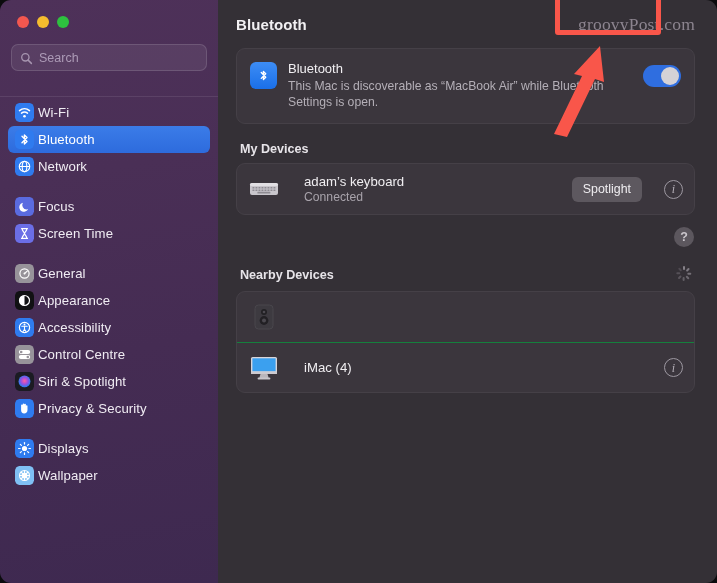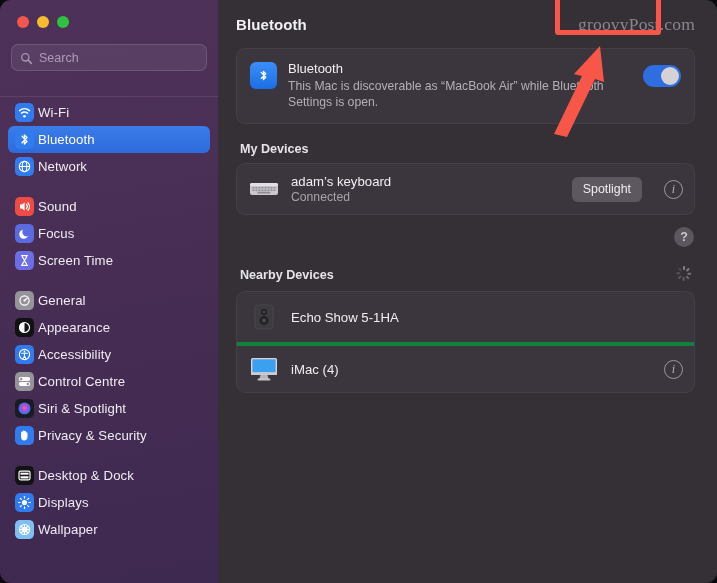--- a/index.html
+++ b/index.html
@@ -161,23 +161,23 @@
     display: flex; align-items: center; justify-content: space-between;
   }
   .section-head .spinner-slot { margin-right: 3px; }
 
   .device-row {
     display: flex; align-items: center;
     padding: 9px 11px 9px 12px;
     gap: 12px;
     min-height: 50px;
   }
-  .device-row + .device-row { border-top: 4px solid #15803d; }
+  .device-row + .device-row { border-top: 1px solid #15803d; }
   .device-icon { width: 30px; height: 26px; flex: 0 0 30px; display: flex; align-items: center; justify-content: center; }
-  .device-text { flex: 1 1 auto; }
+  .device-text { flex: 1 1 auto; margin-left: 13px; }
   .device-name { font-size: 13.2px; color: #f0eef1; }
   .device-status { font-size: 12.2px; color: #a8a3ab; margin-top: 1px; }
 
   .disconnect-btn {
     background: #5d585f;
     color: #efedf0;
     font-size: 12.4px;
     font-family: "Liberation Sans", sans-serif;
     border: none;
     border-radius: 6px;
@@ -294,31 +294,20 @@
             </svg>
           </span>
           <span class="nav-label">Network</span>
         </div>
       </div>
 
       <div class="nav-gap"></div>
 
       <div class="nav-group">
 
-        <div class="nav-item">
-          <span class="app-icon">
-            <svg width="19" height="19" viewBox="0 0 19 19">
-              <rect width="19" height="19" rx="4.5" fill="#ef4b45"></rect>
-              <path d="M5 7.6h2l2.6-2.3v8.4L7 11.4H5z" fill="#fff"></path>
-              <path d="M11.3 7.2a3.4 3.4 0 0 1 0 4.6" stroke="#fff" stroke-width="1.2" fill="none" stroke-linecap="round"></path>
-              <path d="M13 5.8a5.6 5.6 0 0 1 0 7.4" stroke="#fff" stroke-width="1.2" fill="none" stroke-linecap="round"></path>
-            </svg>
-          </span>
-          <span class="nav-label">Sound</span>
-        </div>
 
         <div class="nav-item">
           <span class="app-icon">
             <svg width="19" height="19" viewBox="0 0 19 19">
               <rect width="19" height="19" rx="4.5" fill="#5a6be0"></rect>
               <path d="M11.8 12.4a4.4 4.4 0 0 1-3.9-6.7 4.6 4.6 0 1 0 5.2 6.3 4.4 4.4 0 0 1-1.3.4z" fill="#fff"></path>
             </svg>
           </span>
           <span class="nav-label">Focus</span>
         </div>
@@ -411,31 +400,20 @@
               <path d="M6.1 9V6.3a.8.8 0 0 1 1.6 0V9V5.2a.8.8 0 0 1 1.6 0V9V5.6a.8.8 0 0 1 1.6 0V9.3V7a.8.8 0 0 1 1.6 0v4c0 2-1.4 3.5-3.4 3.5S6.1 13 6.1 11z" fill="#fff"></path>
             </svg>
           </span>
           <span class="nav-label">Privacy &amp; Security</span>
         </div>
       </div>
 
       <div class="nav-gap"></div>
 
       <div class="nav-group">
-        <div class="nav-item">
-          <span class="app-icon">
-            <svg width="19" height="19" viewBox="0 0 19 19">
-              <rect width="19" height="19" rx="4.5" fill="#121215"></rect>
-              <rect x="4" y="5.2" width="11" height="8.6" rx="1.5" fill="none" stroke="#fff" stroke-width="1.2"></rect>
-              <rect x="5.4" y="6.7" width="8.2" height="2" fill="#fff"></rect>
-              <rect x="5.4" y="10.2" width="8.2" height="2.2" rx=".6" fill="#fff"></rect>
-            </svg>
-          </span>
-          <span class="nav-label">Desktop &amp; Dock</span>
-        </div>
 
         <div class="nav-item">
           <span class="app-icon">
             <svg width="19" height="19" viewBox="0 0 19 19">
               <rect width="19" height="19" rx="4.5" fill="#2f7bef"></rect>
               <circle cx="9.5" cy="9.5" r="2.6" fill="#fff"></circle>
               <g stroke="#fff" stroke-width="1.2" stroke-linecap="round">
                 <line x1="9.5" y1="3.6" x2="9.5" y2="5.1"></line>
                 <line x1="9.5" y1="13.9" x2="9.5" y2="15.4"></line>
                 <line x1="3.6" y1="9.5" x2="5.1" y2="9.5"></line>
@@ -560,23 +538,20 @@
           <span class="device-icon">
             <svg width="24" height="28" viewBox="0 0 24 28">
               <rect x="3" y="2" width="18" height="24" rx="3.5" fill="#3d3a40"></rect>
               <rect x="3" y="2" width="18" height="24" rx="3.5" fill="none" stroke="#4a474d" stroke-width="1"></rect>
               <circle cx="12" cy="9" r="3" fill="#222024"></circle>
               <circle cx="12" cy="9" r="1.3" fill="#4c4950"></circle>
               <circle cx="12" cy="17.5" r="4.4" fill="#222024"></circle>
               <circle cx="12" cy="17.5" r="2" fill="#4c4950"></circle>
             </svg>
           </span>
-          <div class="device-text">
-            <div class="device-name">Echo Show 5-1HA</div>
-          </div>
         </div>
 
         <div class="device-row">
           <span class="device-icon">
             <svg width="30" height="26" viewBox="0 0 30 26">
               <rect x="2" y="2" width="26" height="17" rx="1.6" fill="#d8d5da"></rect>
               <rect x="3.4" y="3.3" width="23.2" height="13" fill="#3ba0ef"></rect>
               <rect x="2" y="16.6" width="26" height="2.4" fill="#cdcad0"></rect>
               <path d="M11.5 19h7l1.2 4h-9.4z" fill="#b9b6bc"></path>
               <rect x="8.6" y="22.6" width="12.8" height="1.8" rx=".9" fill="#c8c5cb"></rect>

